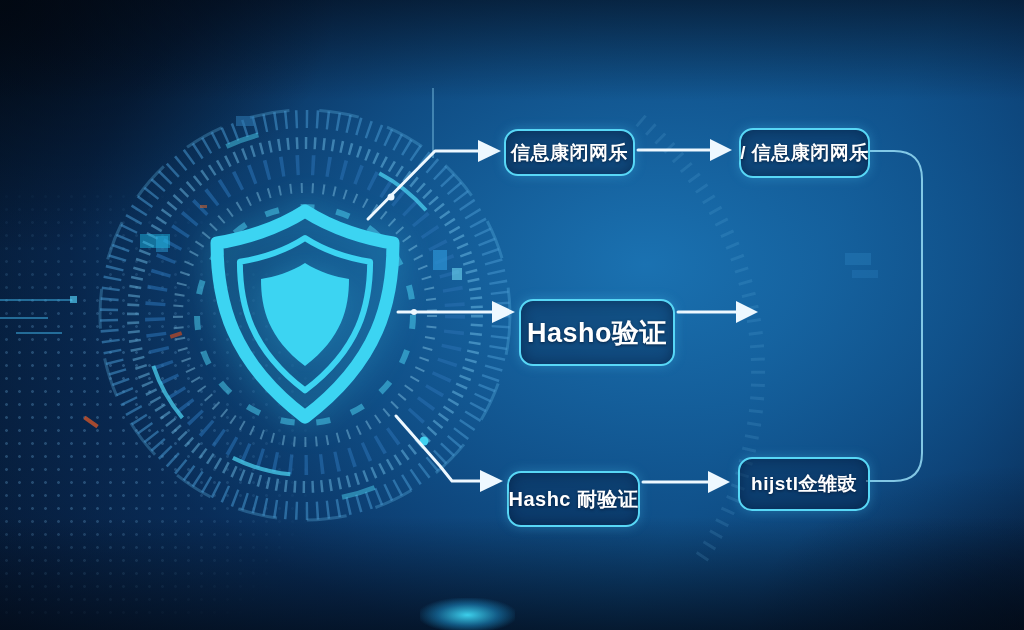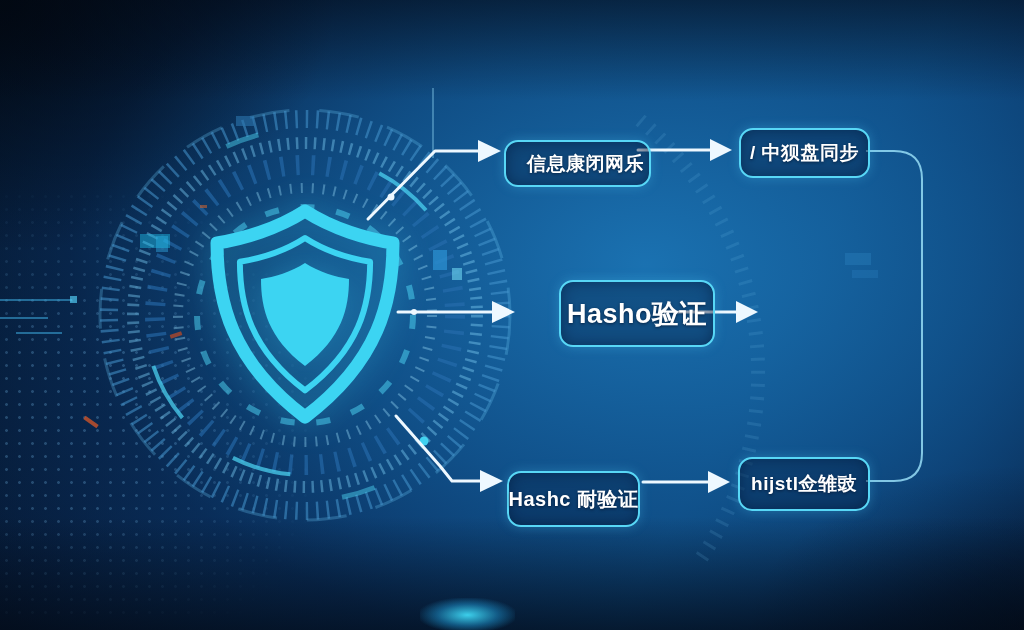--- a/index.html
+++ b/index.html
@@ -27,23 +27,23 @@
   .overlay-svg{position:absolute;left:0;top:0;z-index:2;}
   .flow-box{
     position:absolute;z-index:3;display:flex;align-items:center;justify-content:center;
     border:2.5px solid #58d7f6;border-radius:14px;
     background:rgba(6,28,64,0.35);
     box-shadow:0 0 12px rgba(80,200,245,0.30), inset 0 0 14px rgba(2,18,46,0.45);
     color:#ffffff;font-weight:700;letter-spacing:0.5px;
     text-shadow:0 1px 3px rgba(0,10,30,0.6);
     white-space:nowrap;
   }
-  .box-r1s{left:504px;top:140px;width:127px;height:43px;font-size:19px;padding-left:16px;}
+  .box-r1s{left:504px;top:129px;width:127px;height:43px;font-size:19px;}
   .box-r1t{left:739px;top:128px;width:127px;height:46px;font-size:19px;}
-  .box-r2s{left:519px;top:280px;width:152px;height:63px;font-size:27px;margin-left:40px;}
+  .box-r2s{left:519px;top:299px;width:152px;height:63px;font-size:27px;}
   .box-r2t{left:764px;top:285px;width:135px;height:59px;font-size:25px;}
   .box-r3s{left:507px;top:471px;width:129px;height:52px;font-size:20px;}
   .box-r3t{left:738px;top:457px;width:128px;height:50px;font-size:19px;}
   .bottom-glow{
     position:absolute;left:420px;top:598px;width:95px;height:34px;z-index:1;
     background:radial-gradient(ellipse at center, rgba(63,217,245,0.95) 0%, rgba(30,150,210,0.5) 45%, rgba(20,120,200,0) 75%);
   }
 </style>
 </head>
 <body>
@@ -123,21 +123,21 @@
       <line x1="643" y1="482" x2="710" y2="482"></line>
     </g>
 
     <path d="M866,151 H894 Q922,151 922,179 V453 Q922,481 894,481 H866" fill="none" stroke="rgba(150,221,246,0.85)" stroke-width="2"></path>
   </svg>
 
   <div class="flow-box box-r1s">
     <span>信息康闭网乐</span>
   </div>
   <div class="flow-box box-r1t">
-    <span>/ 中狈盘同步</span>
+    <span>/ 信息康闭网乐</span>
   </div>
   <div class="flow-box box-r2s">
     <span>Hasho验证</span>
   </div>
   <div class="flow-box box-r3s">
     <span>Hashc 耐验证</span>
   </div>
   <div class="flow-box box-r3t">
     <span>hijstl佥雏豉</span>
   </div>

